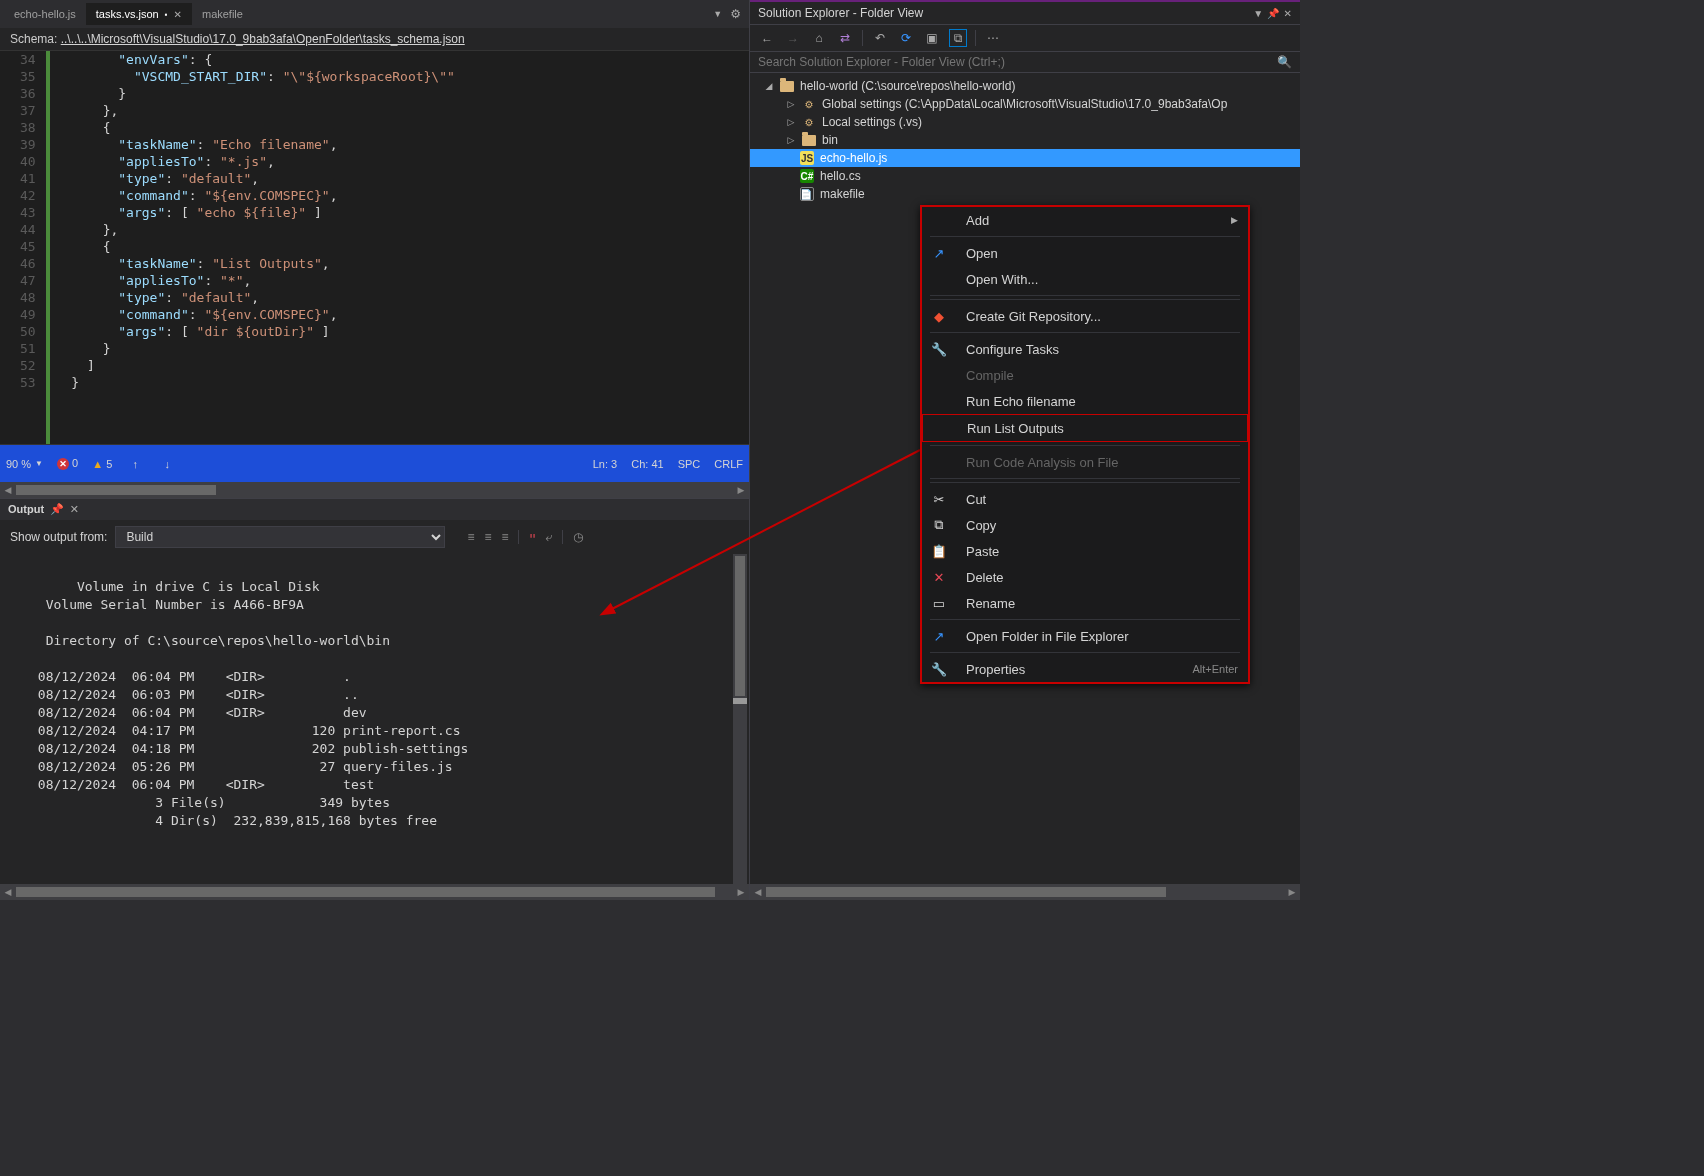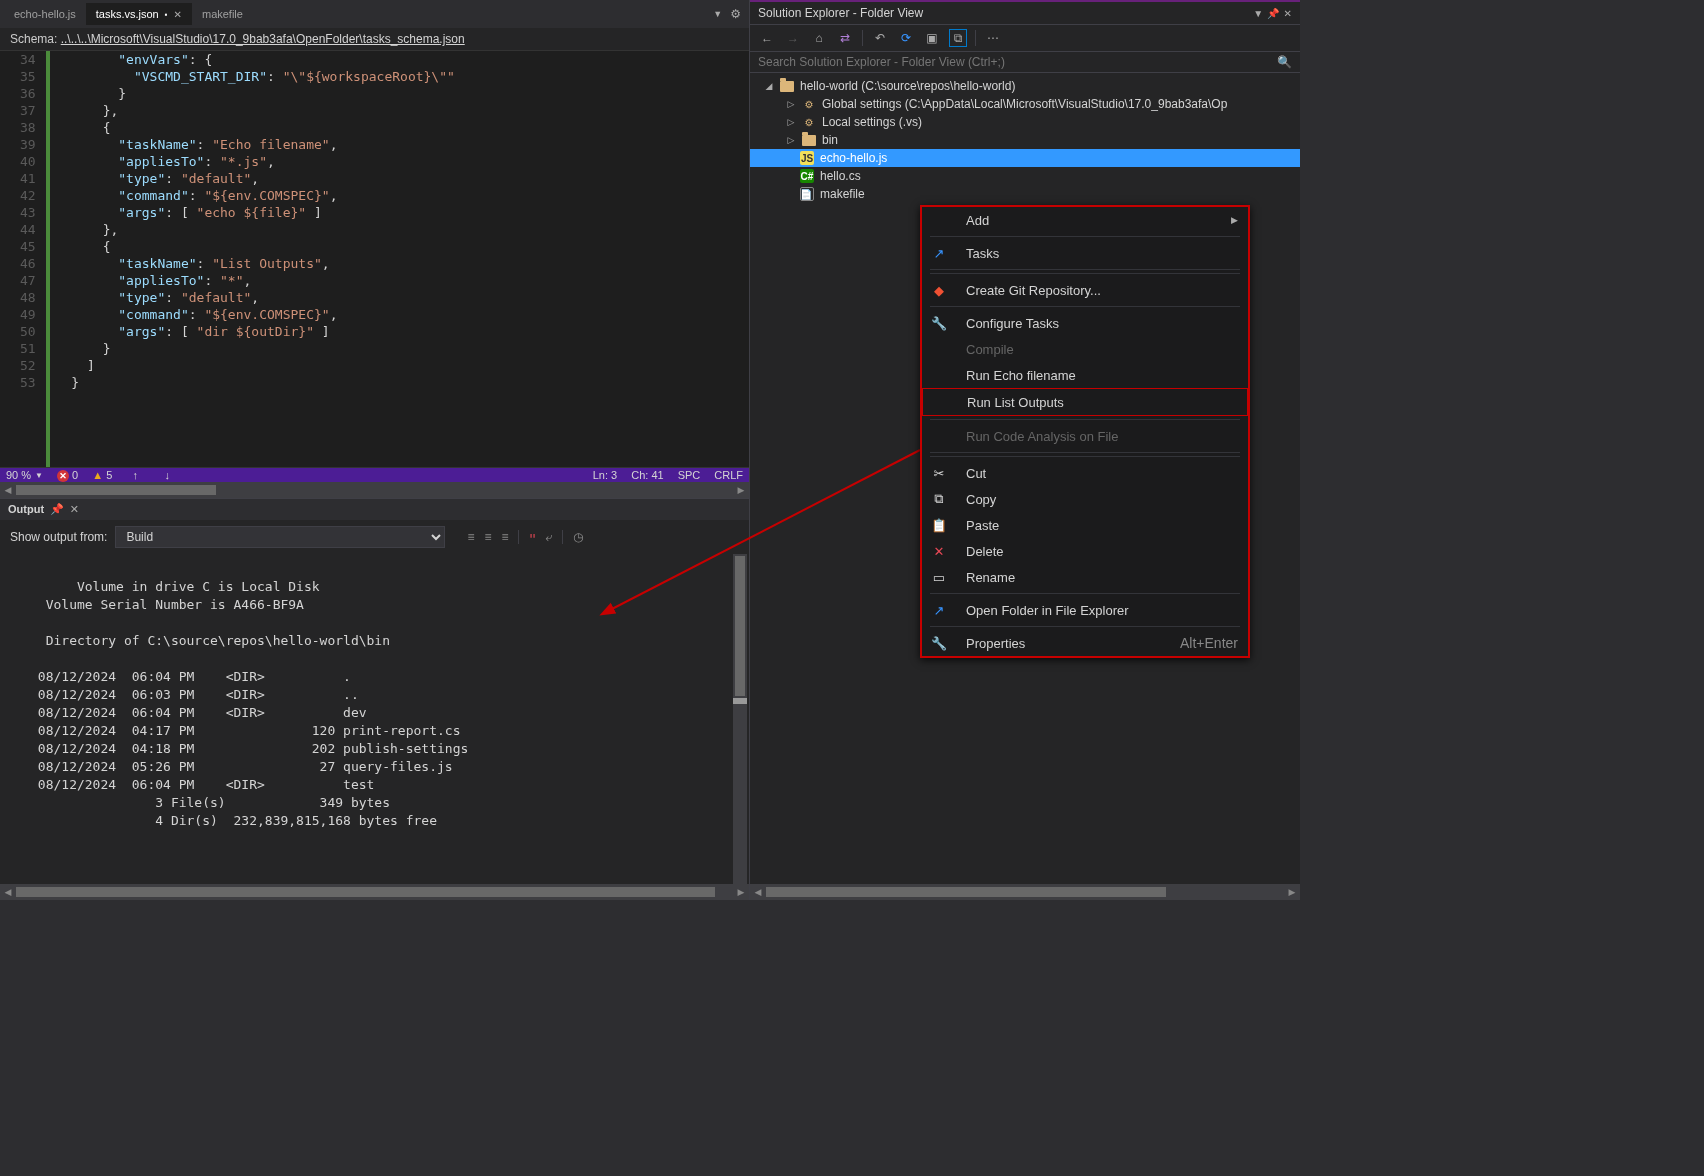--- a/index.html
+++ b/index.html
@@ -24,21 +24,21 @@
 
 .editor { flex: 1; display:flex; font-family: Consolas, monospace; font-size: 13px; overflow:hidden; background:#1e1e1e;}
 .gutter-num { text-align:right; color:#5a5a5a; padding:0 10px 0 20px; line-height:17px;}
 .gutter-green { width:4px; background:#4b8b3b;}
 .code-body { padding-left:6px; line-height:17px; white-space: pre; }
 .t-key{color:#9cdcfe;}
 .t-pun{color:#d4d4d4;}
 .t-str{color:#ce9178;}
 
 
-.editor-status { display:flex; align-items:center; background:#4c1d95; height:15px; font-size:11px; padding:0 6px; gap:14px; border-top:1px solid #333;}
+.editor-status { display:flex; align-items:center; background:#1d4ed8; height:38px; font-size:11px; padding:0 6px; gap:14px; border-top:1px solid #333;}
 .editor-status .zoom{display:flex; align-items:center; gap:4px;}
 .err-icon{display:inline-flex; width:12px; height:12px; border-radius:50%; background:#d13438; color:#fff; justify-content:center; align-items:center; font-size:9px; font-weight:bold;}
 .warn-icon{color:#e9a91f;}
 .editor-status .spc{flex:1}
 .editor-status .arrow{width:18px; text-align:center;}
 
 
 .output-header{background:#2d2d30; padding:4px 8px; display:flex; gap:6px; border-top:1px solid #3f3f46;}
 .output-header .ttl{font-weight:bold; font-size:11px;}
 .pin{font-size:11px; color:#aaa;}
@@ -74,21 +74,21 @@
 
 
 .contextmenu{position:absolute; top:205px; left:920px; background:#1b1b1c; border:2px solid #c70000; width:330px; z-index:10; box-shadow:0 2px 8px rgba(0,0,0,0.8); font-size:13px;}
 .cm-row{display:flex; align-items:center; padding:5px 10px 5px 8px; gap:18px;}
 .cm-row.disabled{color:#656565;}
 .cm-row .cm-ico{width:18px; height:16px; display:flex; align-items:center; justify-content:center;}
 .cm-row .cm-spc{flex:1}
 .cm-row .chev{font-size:9px; color:#aaa;}
 .cm-sep{height:1px; background:#333439; margin:3px 8px;}
 .cm-row.hi{border:1px solid #c70000; margin:0;}
-.cm-kbd{color:#888; font-size:14px;}
+.cm-kbd{color:#888; font-size:11px;}
 
 .arrow-annot{position:absolute; left:600px; top:450px; z-index:5; pointer-events:none;}
 .arrow-annot svg{overflow:visible;}
 
 .bottom-scroll{height:16px; background:#3e3e42; display:flex; align-items:center;}
 .bottom-scroll .lbtn,.bottom-scroll .rbtn{width:16px; text-align:center; color:#888; font-size:9px;}
 .bottom-scroll .track{flex:1; height:100%; position:relative;}
 .bottom-scroll .thumb{position:absolute; height:10px; top:3px; background:#686868;}
 </style>
 </head>
@@ -262,21 +262,25 @@
 <div class="contextmenu">
   <div class="cm-row">
       <span class="cm-ico"></span>
       <span>Add</span>
       <span class="cm-spc"></span>
       <span class="chev">▶</span>
     </div>
   <div class="cm-sep"></div>
   <div class="cm-row">
       <span class="cm-ico" style="color:#3794ff">↗</span>
-      <span>Tasks</span>
+      <span>Open</span>
+    </div>
+  <div class="cm-row">
+      <span class="cm-ico"></span>
+      <span>Open With...</span>
     </div>
   <div class="cm-sep"></div>
   <div class="cm-sep"></div>
   <div class="cm-row">
       <span class="cm-ico" style="color:#f05133">◆</span>
       <span>Create Git Repository...</span>
     </div>
   <div class="cm-sep"></div>
   <div class="cm-row">
       <span class="cm-ico">🔧</span>

